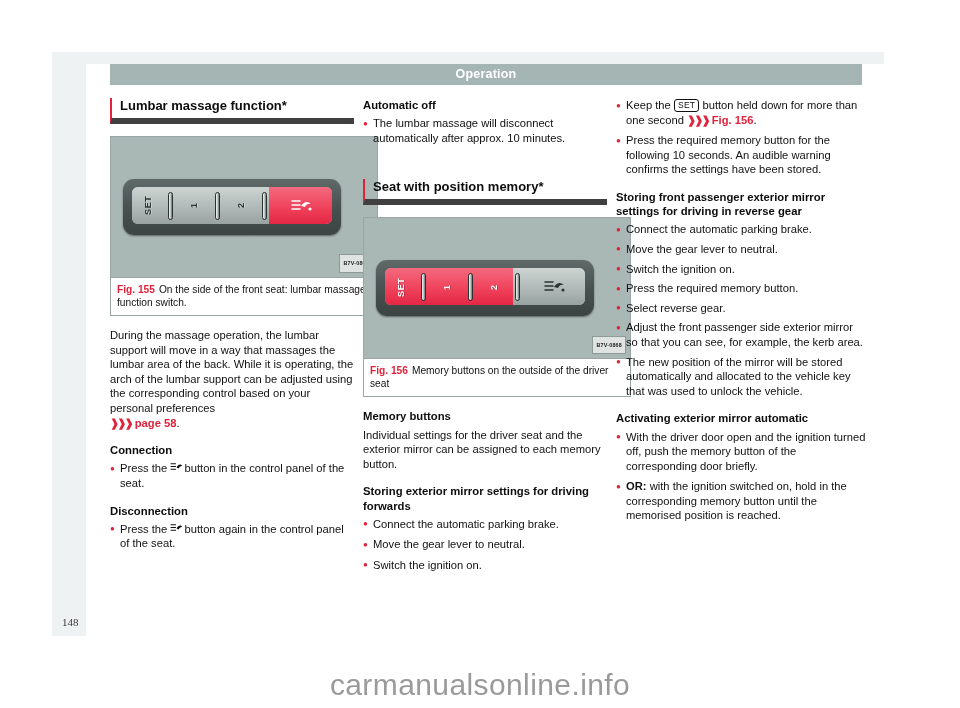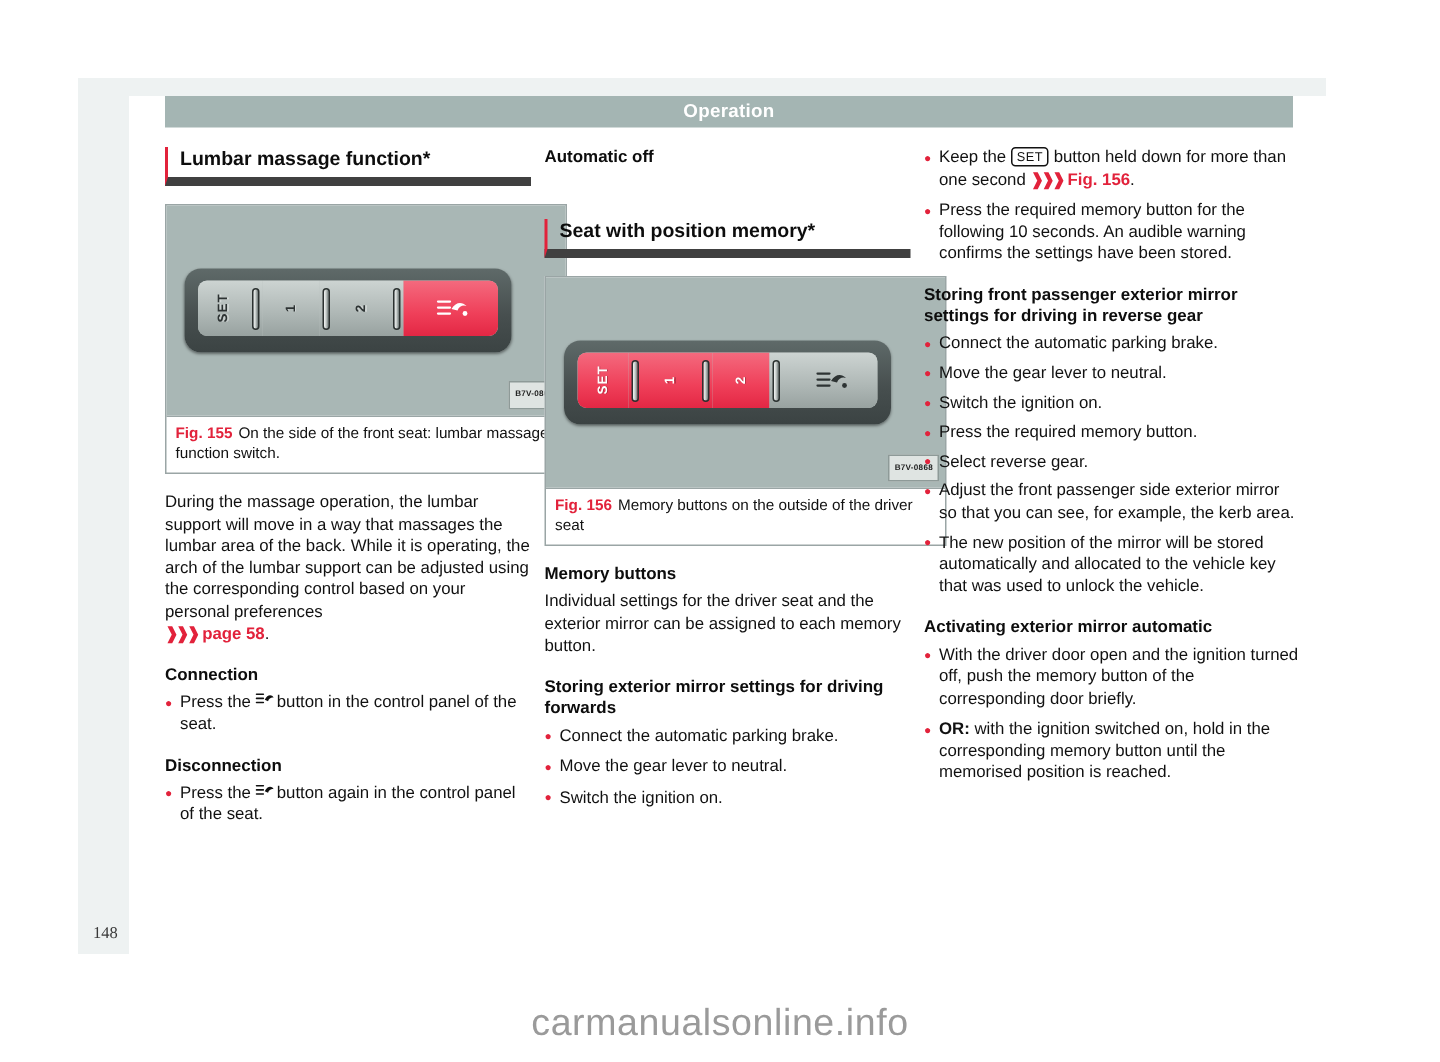--- a/index.html
+++ b/index.html
@@ -66,21 +66,21 @@
     font-family: "Liberation Serif", serif;
   }
 
   
   #watermark {
     position: absolute;
     left: 0;
     top: 668px;
     width: 100%;
     text-align: center;
-    font-size: 25px;
+    font-size: 30px;
     color: #9a9a9a;
     letter-spacing: .4px;
     font-family: "Liberation Sans", sans-serif;
   }
 
   
   .column {
     position: absolute;
     top: 98px;
     width: 244px;
@@ -372,20 +372,23 @@
           </svg>
       </span>
       <span>button again in the control panel of the seat.</span>
     </li>
   </ul>
 </div>
 
 <div class="column" id="col-2">
 
   <div class="subhead">Automatic off</div>
+  <ul class="bullets">
+    <li>The lumbar massage will disconnect automatically after approx. 10 minutes.</li>
+  </ul>
 
   <div class="sec-title" style="margin-top:34px">Seat with position memory*</div>
 
   <div class="figure">
     <div class="fig-img">
       <div class="panel-outer">
         <div class="panel-inner">
           <div class="btn red" style="width:34px">
             <span class="lbl">SET</span>
           </div>

